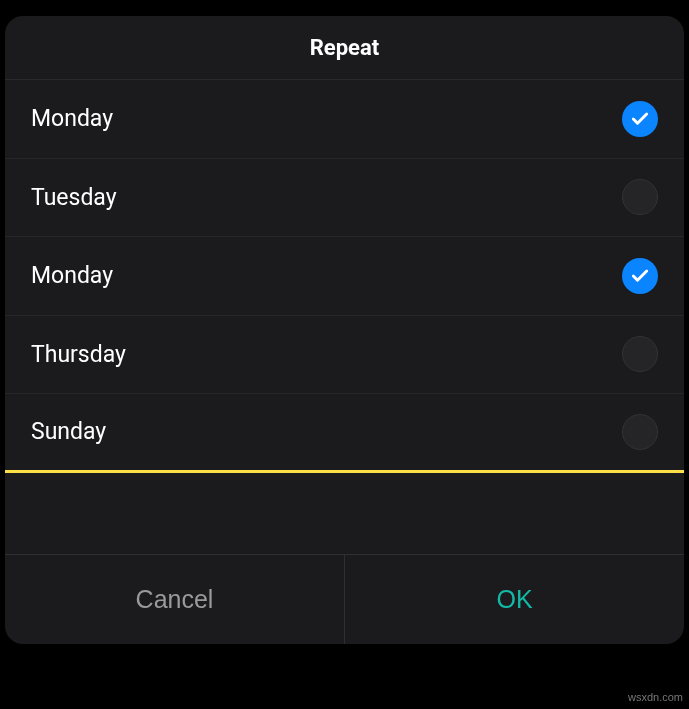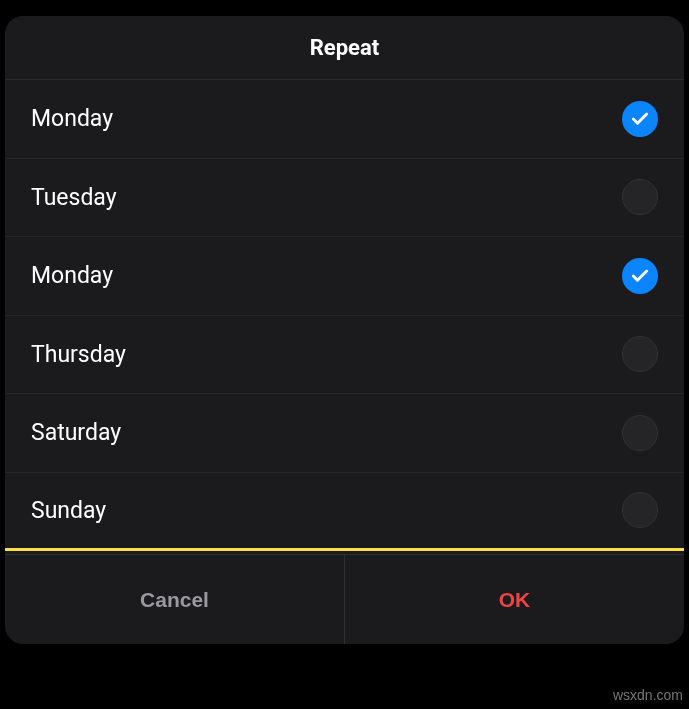--- a/index.html
+++ b/index.html
@@ -83,39 +83,39 @@
     .footer {
       height: 90px;
       display: flex;
       border-top: 1px solid #2f2f31;
     }
     .footer-btn {
       flex: 1;
       display: flex;
       align-items: center;
       justify-content: center;
-      font-size: 21px;
-      font-weight: 700;
+      font-size: 25px;
+      font-weight: 400;
       cursor: pointer;
       background: transparent;
       border: none;
     }
     .footer-btn.cancel {
       color: #9a9a9e;
       border-right: 1px solid #2f2f31;
     }
     .footer-btn.ok {
-      color: #ef4444;
+      color: #14b8a6;
     }
     .watermark {
       position: fixed;
       bottom: 6px;
       right: 6px;
       color: #777;
-      font-size: 14px;
+      font-size: 11px;
       font-family: Arial, sans-serif;
       text-align: right;
     }
   </style>
 </head>
 <body>
 
 <div class="dialog">
   <div class="header">
     <span class="header-title">Repeat</span>
@@ -145,24 +145,20 @@
         </svg>
       </span>
     </div>
 
 
     <div class="row">
       <span class="row-label">Thursday</span>
       <span class="checkbox unchecked"></span>
     </div>
 
-    <div class="row">
-      <span class="row-label">Saturday</span>
-      <span class="checkbox unchecked"></span>
-    </div>
 
     <div class="row">
       <span class="row-label">Sunday</span>
       <span class="checkbox unchecked"></span>
     </div>
 
   </div>
 
   <div class="footer">
     <button class="footer-btn cancel">Cancel</button>

